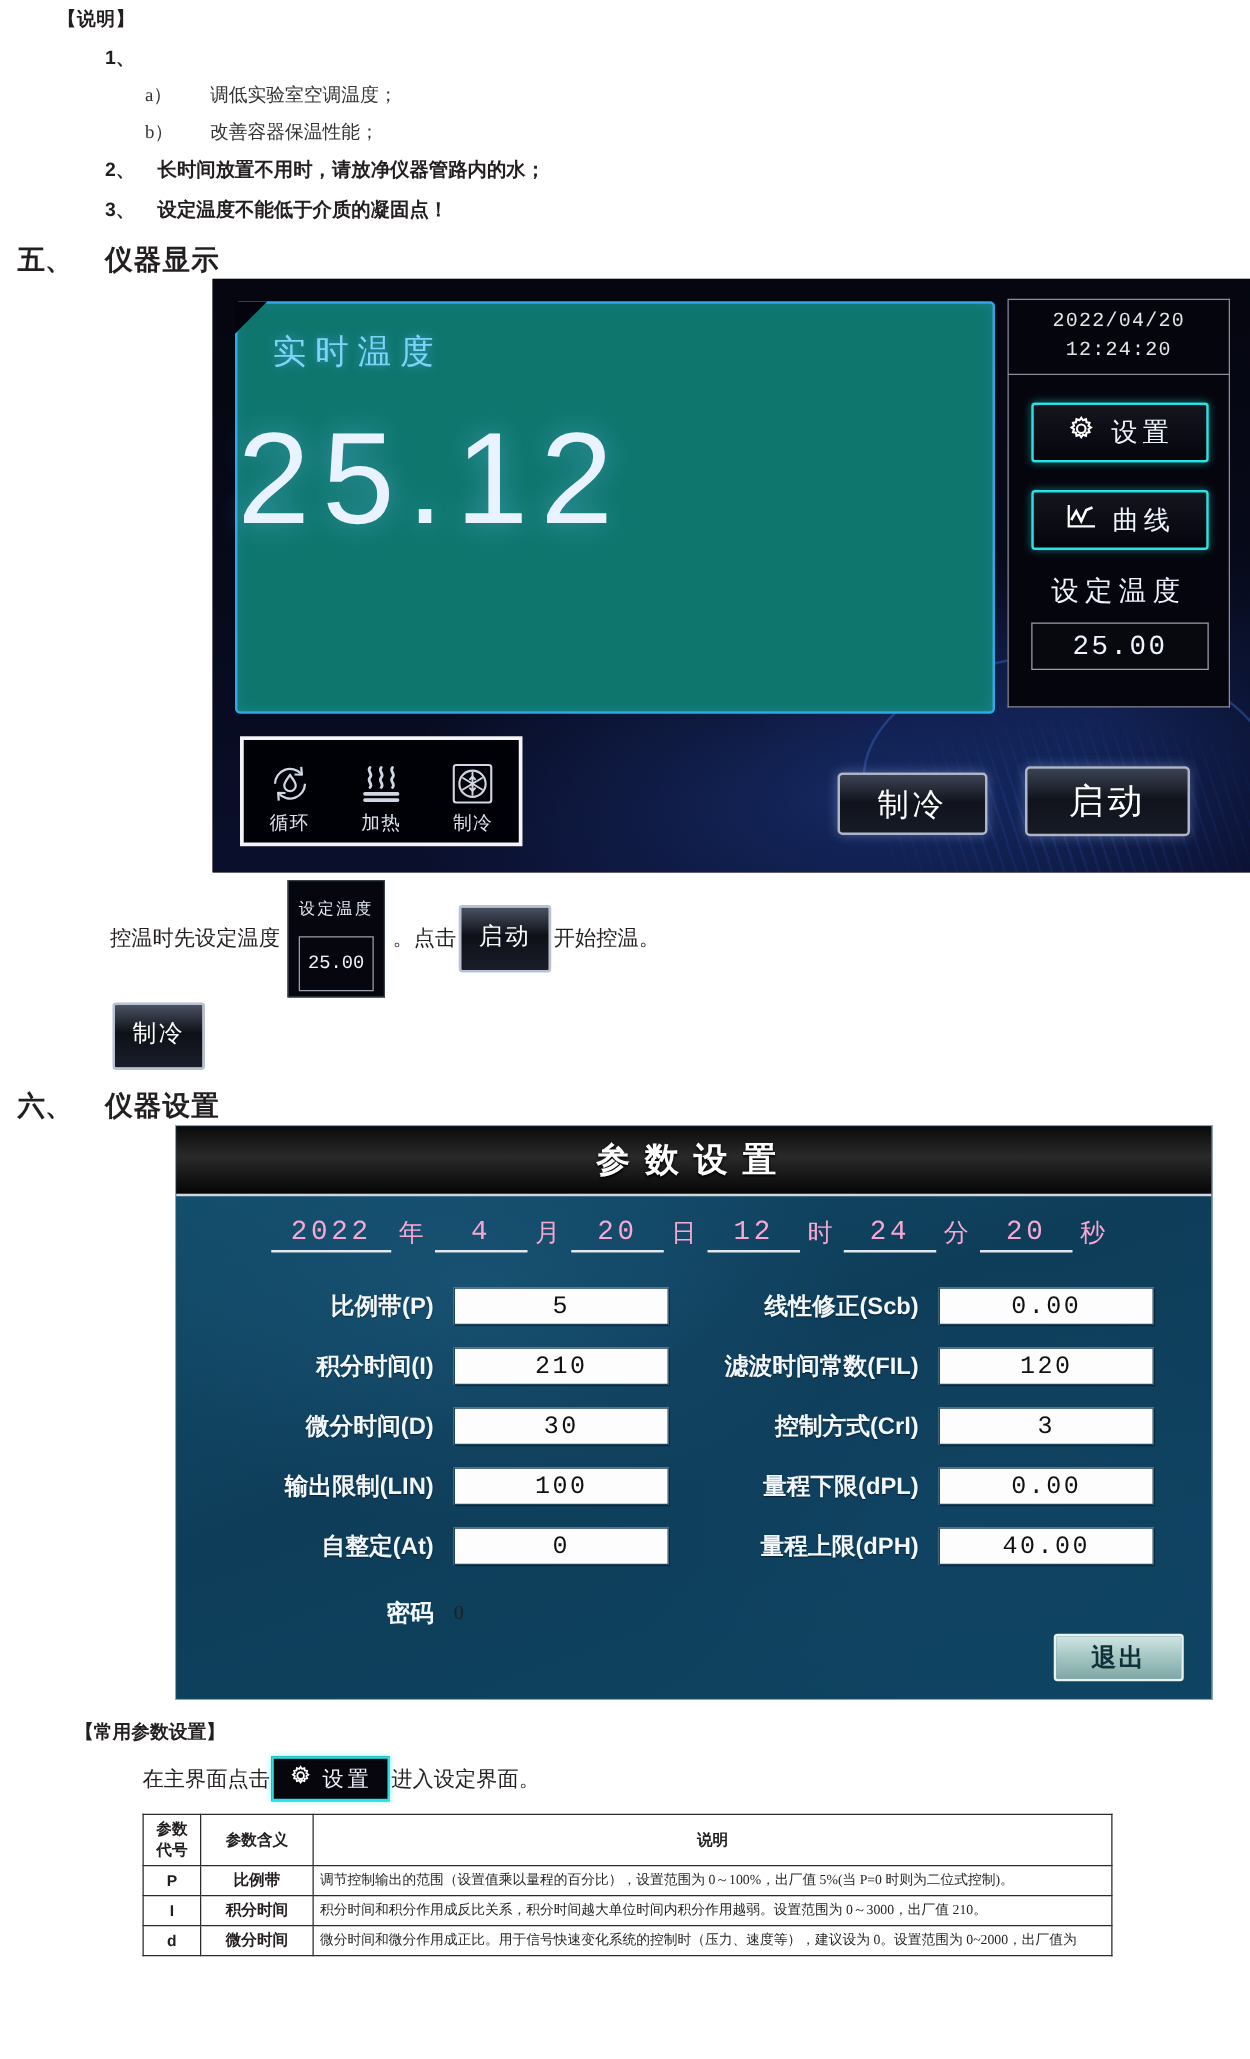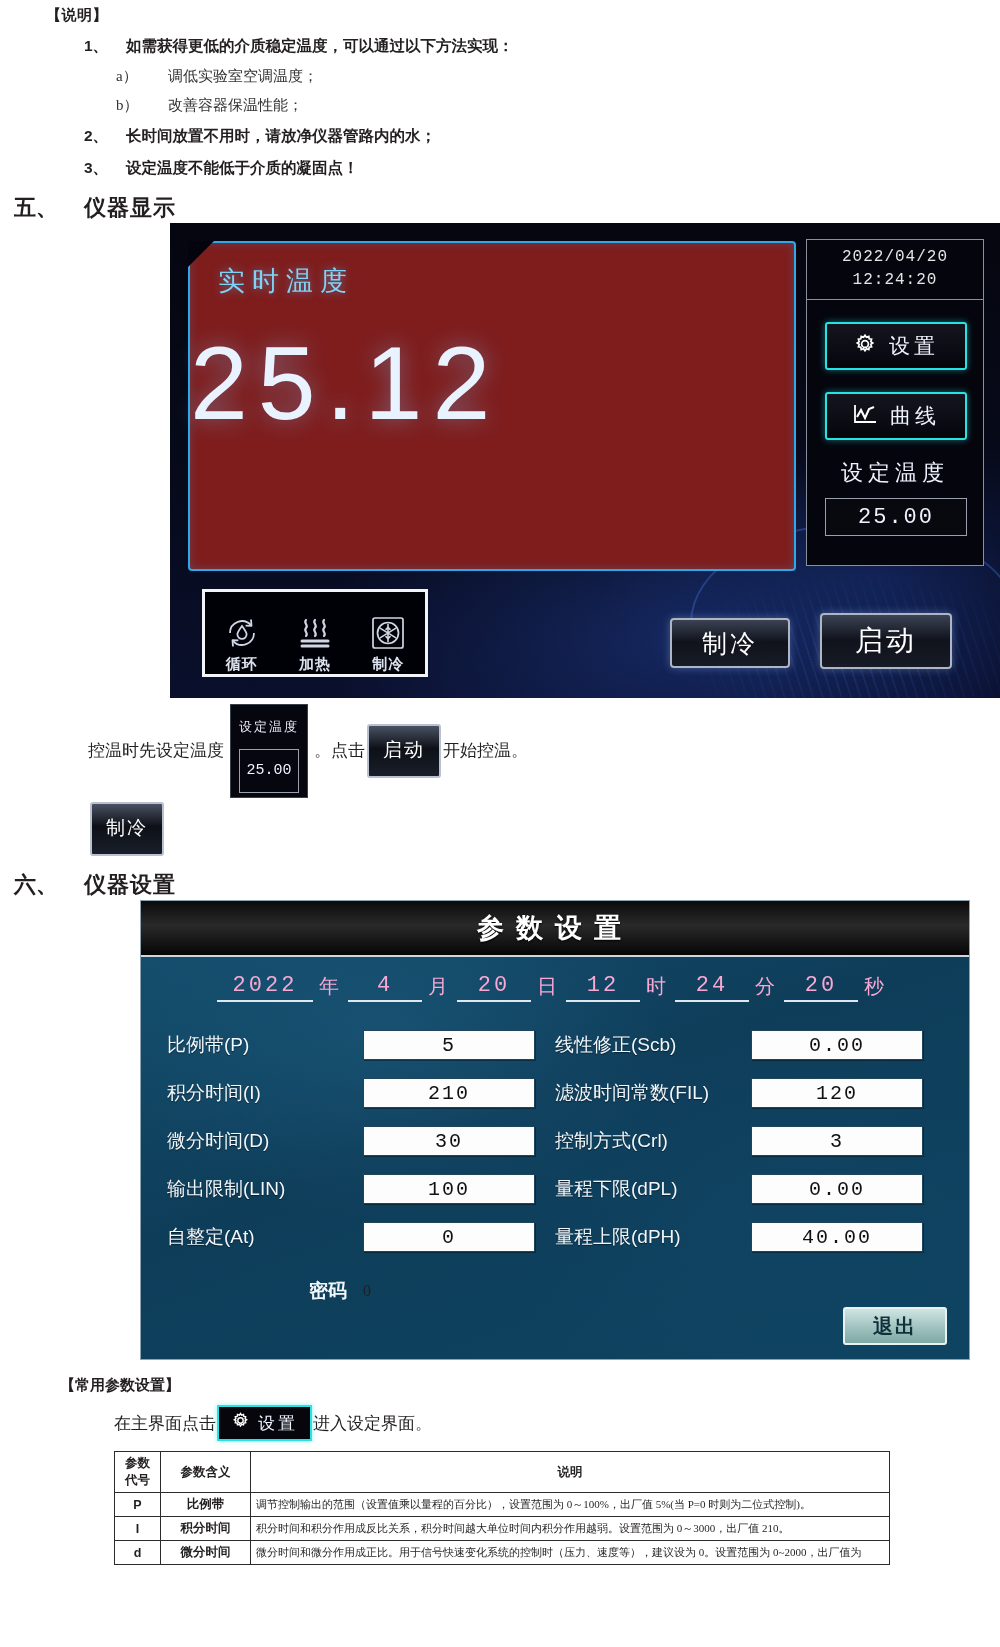--- a/index.html
+++ b/index.html
@@ -72,21 +72,21 @@
     position:absolute; left:520px; top:300px; width:330px; height:200px;
     border:2px solid rgba(70,120,230,0.35);
     border-radius:50%;
     clip-path:polygon(0 0,100% 0,100% 60%,0 60%);
   }
 
   .main-panel {
     position:absolute; left:18px; top:18px; width:608px; height:330px;
     border:2px solid #2fa8e8;
     border-radius:4px;
-    background:#7f1d1d;
+    background:#0f766e;
     box-shadow:0 0 10px rgba(47,168,232,0.25) inset;
   }
   .main-panel .corner {
     position:absolute; left:-2px; top:-2px; width:26px; height:26px;
     background:#04040f;
     border-right:2px solid #2fa8e8;
     transform:rotate(0deg);
     clip-path:polygon(0 0, 100% 0, 0 100%);
     border:none;
   }
@@ -144,25 +144,24 @@
   .set-value {
     position:absolute; left:18px; top:198px; width:142px; height:38px;
     border:1px solid #9aa0ad; background:#08080f;
     color:#eef3ff; font-family:"Liberation Mono", monospace;
     font-size:22px; display:flex; align-items:center; justify-content:center;
     letter-spacing:2px;
   }
 
   
   .status-box {
-    position:absolute; left:32px; top:366px; width:226px; height:88px;
+    position:absolute; left:22px; top:366px; width:226px; height:88px;
     background:#000107; border:3px solid #f2f4f8;
-    display:flex; align-items:flex-end; justify-content:space-around;
+    display:flex; align-items:center; justify-content:space-around;
     padding-top:6px;
-    font-weight:bold;
   }
   .status-item { width:66px; text-align:center; color:#cfd6e4; }
   .status-item .glyph { height:44px; display:flex; align-items:center; justify-content:center; }
   .status-item .cap {
     font-size:15px; letter-spacing:1px;
     font-family:"Liberation Sans", sans-serif; color:#dde3ee;
   }
 
   .btn-grey {
     position:absolute; height:50px; width:120px;
@@ -247,22 +246,22 @@
   }
 
   .grid {
     position:relative; display:grid;
     grid-template-columns:1fr 1fr;
     padding:18px 26px 0 26px;
     row-gap:10px;
   }
   .fld { display:flex; align-items:center; height:38px; }
   .fld .lbl {
-    flex:0 0 196px; padding-right:16px;
-    color:#f2f7fb; font-size:19px; font-weight:normal;
+    flex:0 0 196px; text-align:right; padding-right:16px;
+    color:#f2f7fb; font-size:19px; font-weight:bold;
     font-family:"Liberation Sans", sans-serif;
     text-shadow:0 1px 1px rgba(0,0,0,.5);
   }
   .fld .inp {
     width:172px; height:30px; background:#fdfdfd;
     border:1px solid #20445c;
     box-shadow:1px 1px 0 rgba(0,0,0,.35);
     color:#111; font-size:20px;
     font-family:"Liberation Mono", monospace;
     display:flex; align-items:center; justify-content:center;
@@ -317,21 +316,20 @@
   .hdr-code { text-align:center; }
 </style>
 </head>
 <body>
 
 <div class="notes">
   <div class="note-head">【说明】</div>
 
   <div class="note-l1">
     <span class="num">1、</span>
-    <span>如需获得更低的介质稳定温度，可以通过以下方法实现：</span>
   </div>
   <div class="note-l2">
     <span class="num">a）</span>
     <span>调低实验室空调温度；</span>
   </div>
   <div class="note-l2">
     <span class="num">b）</span>
     <span>改善容器保温性能；</span>
   </div>
   <div class="note-l1">

